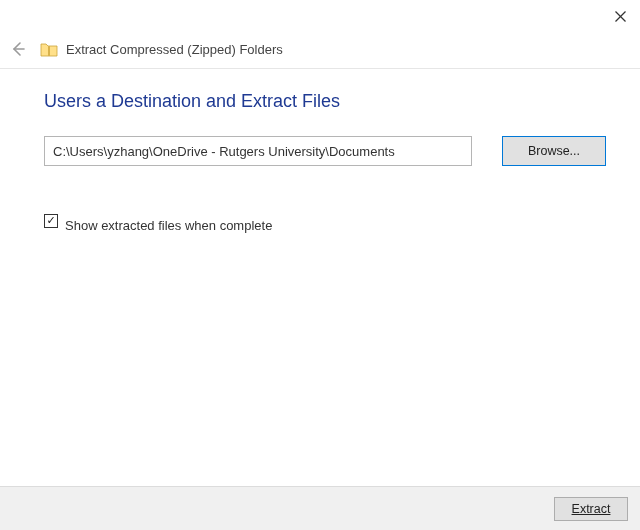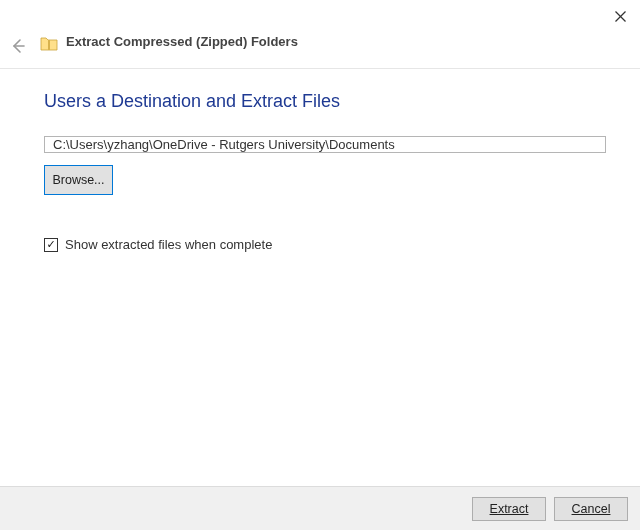--- a/index.html
+++ b/index.html
@@ -30,24 +30,23 @@
     align-items: center;
     justify-content: center;
     font-size: 15px;
     color: #333;
     cursor: pointer;
   }
   .close-btn svg { stroke: #333; }
 
   .header {
     display: flex;
-    align-items: flex-start;
+    align-items: center;
     height: 34px;
     padding: 0 6px 4px 6px;
-    font-weight: bold;
   }
   .back-btn {
     width: 24px;
     height: 24px;
     display: flex;
     align-items: center;
     justify-content: center;
     color: #9a9a9a;
     margin-right: 10px;
     cursor: pointer;
@@ -88,37 +87,36 @@
 
   .field-label {
     font-size: 13px;
     color: #333;
     margin-bottom: 6px;
   }
 
   .path-row {
     display: flex;
     align-items: stretch;
-    gap: 12px;
-    flex-direction: column;
+    gap: 30px;
   }
 
   .path-input {
     flex: 1;
     height: 30px;
     border: 1px solid #b5b5b5;
     padding: 0 8px;
     font-size: 13px;
     font-family: inherit;
     color: #333;
     background: #fff;
   }
 
   .browse-btn {
-    width: 69px;
+    width: 104px;
     height: 30px;
     background: #e1e1e1;
     border: 1px solid #0078d7;
     font-size: 12.5px;
     color: #222;
     cursor: pointer;
     display:flex;
     align-items:center;
     justify-content:center;
   }
@@ -141,20 +139,21 @@
   }
   .chk .mark {
     font-size: 11px;
     line-height: 1;
     color: #111;
   }
   .chk-label {
     font-size: 13px;
     color: #333;
     cursor: pointer;
+    margin-top: 10px;
   }
 
   .footer {
     position: absolute;
     left: 0;
     right: 0;
     bottom: 0;
     height: 44px;
     background: #f0f0f0;
     border-top: 1px solid #dcdcdc;
@@ -220,14 +219,13 @@
   <div class="checkbox-row">
     <div class="chk">
       <span class="mark">✓</span>
     </div>
     <span class="chk-label">Show extracted files when complete</span>
   </div>
 </div>
 
 <div class="footer">
   <div class="footer-btn">Extract</div>
-  <div class="footer-btn">Cancel</div>
 </div>
 
 </body></html>

